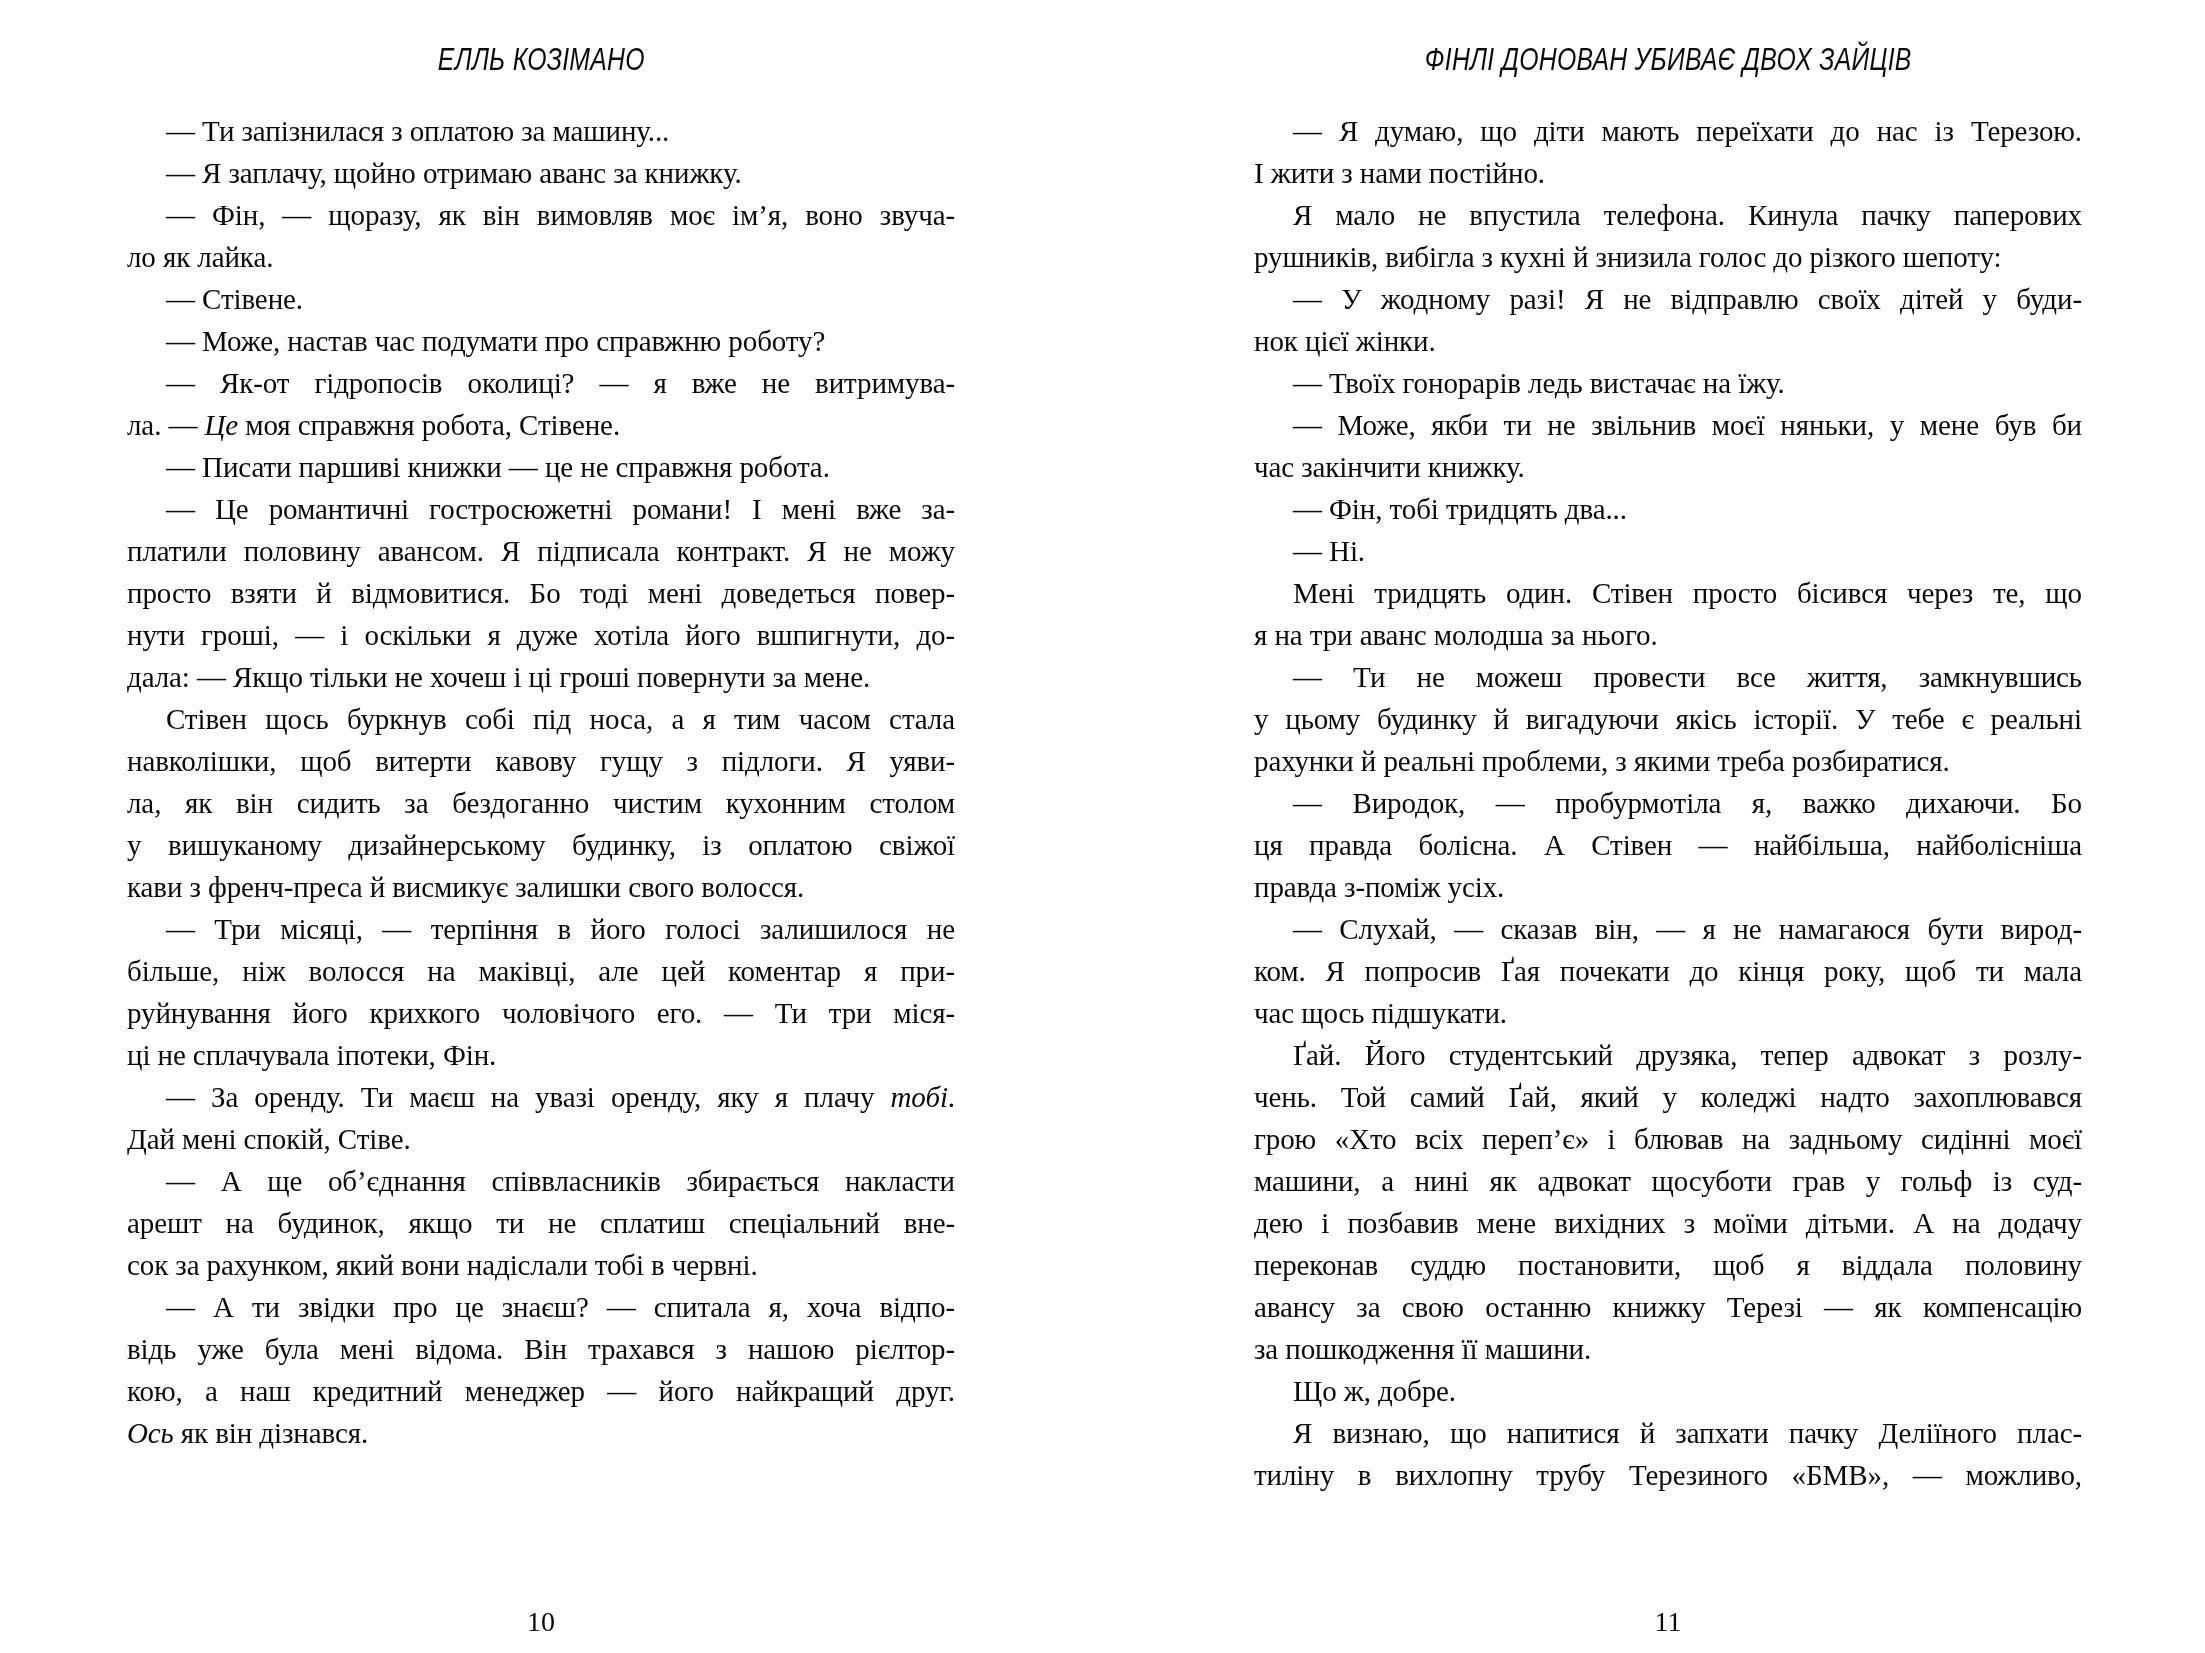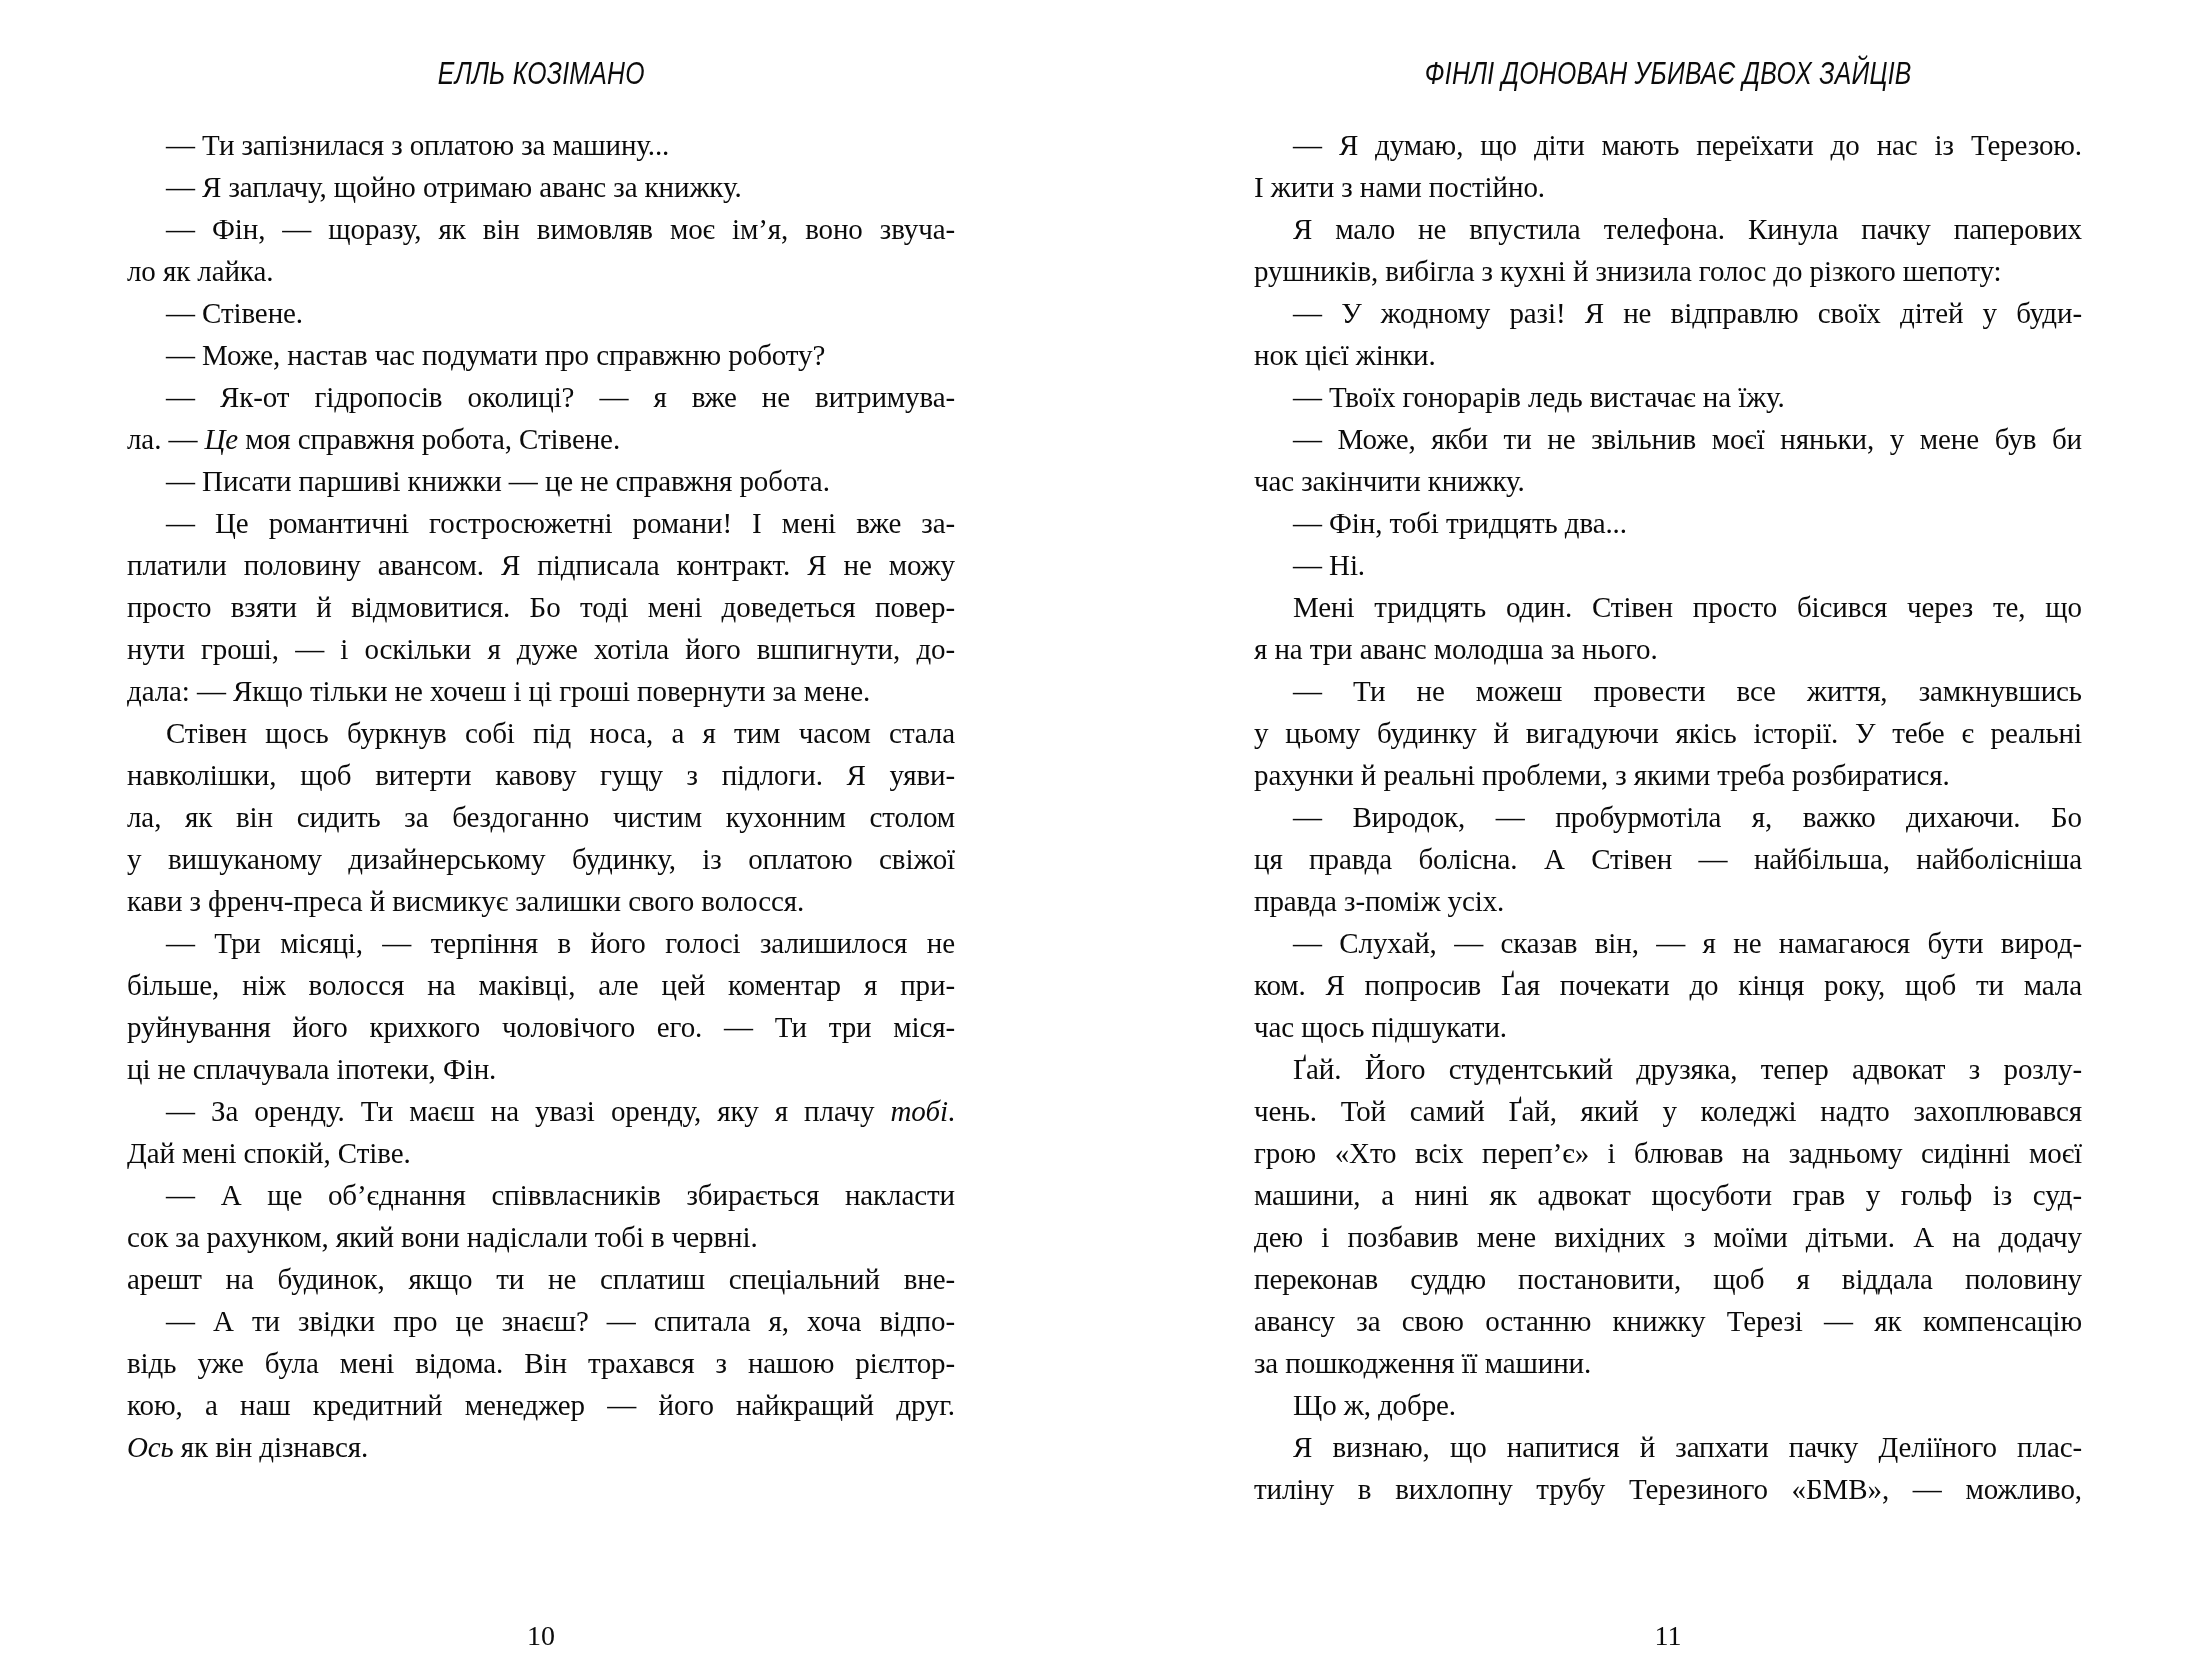--- a/index.html
+++ b/index.html
@@ -23,21 +23,21 @@
     box-sizing: border-box;
   }
   .page.left  { width: 1103px; padding-left: 127px; }
   .page.right { width: 1102px; padding-left: 151px; }
   .content {
     position: relative;
     width: 828px;
     height: 100%;
   }
   .running-header {
-    margin-top: 56px;
+    margin-top: 42px;
     height: 35px;
     line-height: 35px;
     text-align: center;
     font-family: "Liberation Sans", "DejaVu Sans", sans-serif;
     font-style: italic;
     font-size: 31px;
     white-space: nowrap;
   }
   .running-header .ht {
     display: inline-block;
@@ -99,22 +99,22 @@
           <div class="line fill"><span>ла, як він сидить за бездоганно чистим кухонним столом</span></div>
           <div class="line fill"><span>у вишуканому дизайнерському будинку, із оплатою свіжої</span></div>
           <div class="line"><span>кави з френч-преса й висмикує залишки свого волосся.</span></div>
           <div class="line indent fill"><span>— Три місяці, — терпіння в його голосі залишилося не</span></div>
           <div class="line fill"><span>більше, ніж волосся на маківці, але цей коментар я при-</span></div>
           <div class="line fill"><span>руйнування його крихкого чоловічого его. — Ти три міся-</span></div>
           <div class="line"><span>ці не сплачувала іпотеки, Фін.</span></div>
           <div class="line indent fill"><span>— За оренду. Ти маєш на увазі оренду, яку я плачу </span><em>тобі</em><span>.</span></div>
           <div class="line"><span>Дай мені спокій, Стіве.</span></div>
           <div class="line indent fill"><span>— А ще об’єднання співвласників збирається накласти</span></div>
+          <div class="line fill"><span>арешт на будинок, якщо ти не сплатиш спеціальний вне-</span></div>
           <div class="line"><span>сок за рахунком, який вони надіслали тобі в червні.</span></div>
-          <div class="line fill"><span>арешт на будинок, якщо ти не сплатиш спеціальний вне-</span></div>
           <div class="line indent fill"><span>— А ти звідки про це знаєш? — спитала я, хоча відпо-</span></div>
           <div class="line fill"><span>відь уже була мені відома. Він трахався з нашою рієлтор-</span></div>
           <div class="line fill"><span>кою, а наш кредитний менеджер — його найкращий друг.</span></div>
           <div class="line"><em>Ось</em><span> як він дізнався.</span></div>
         </div>
       <div class="page-number">10</div>
     </div>
   </div>
 
   <div class="page right">

